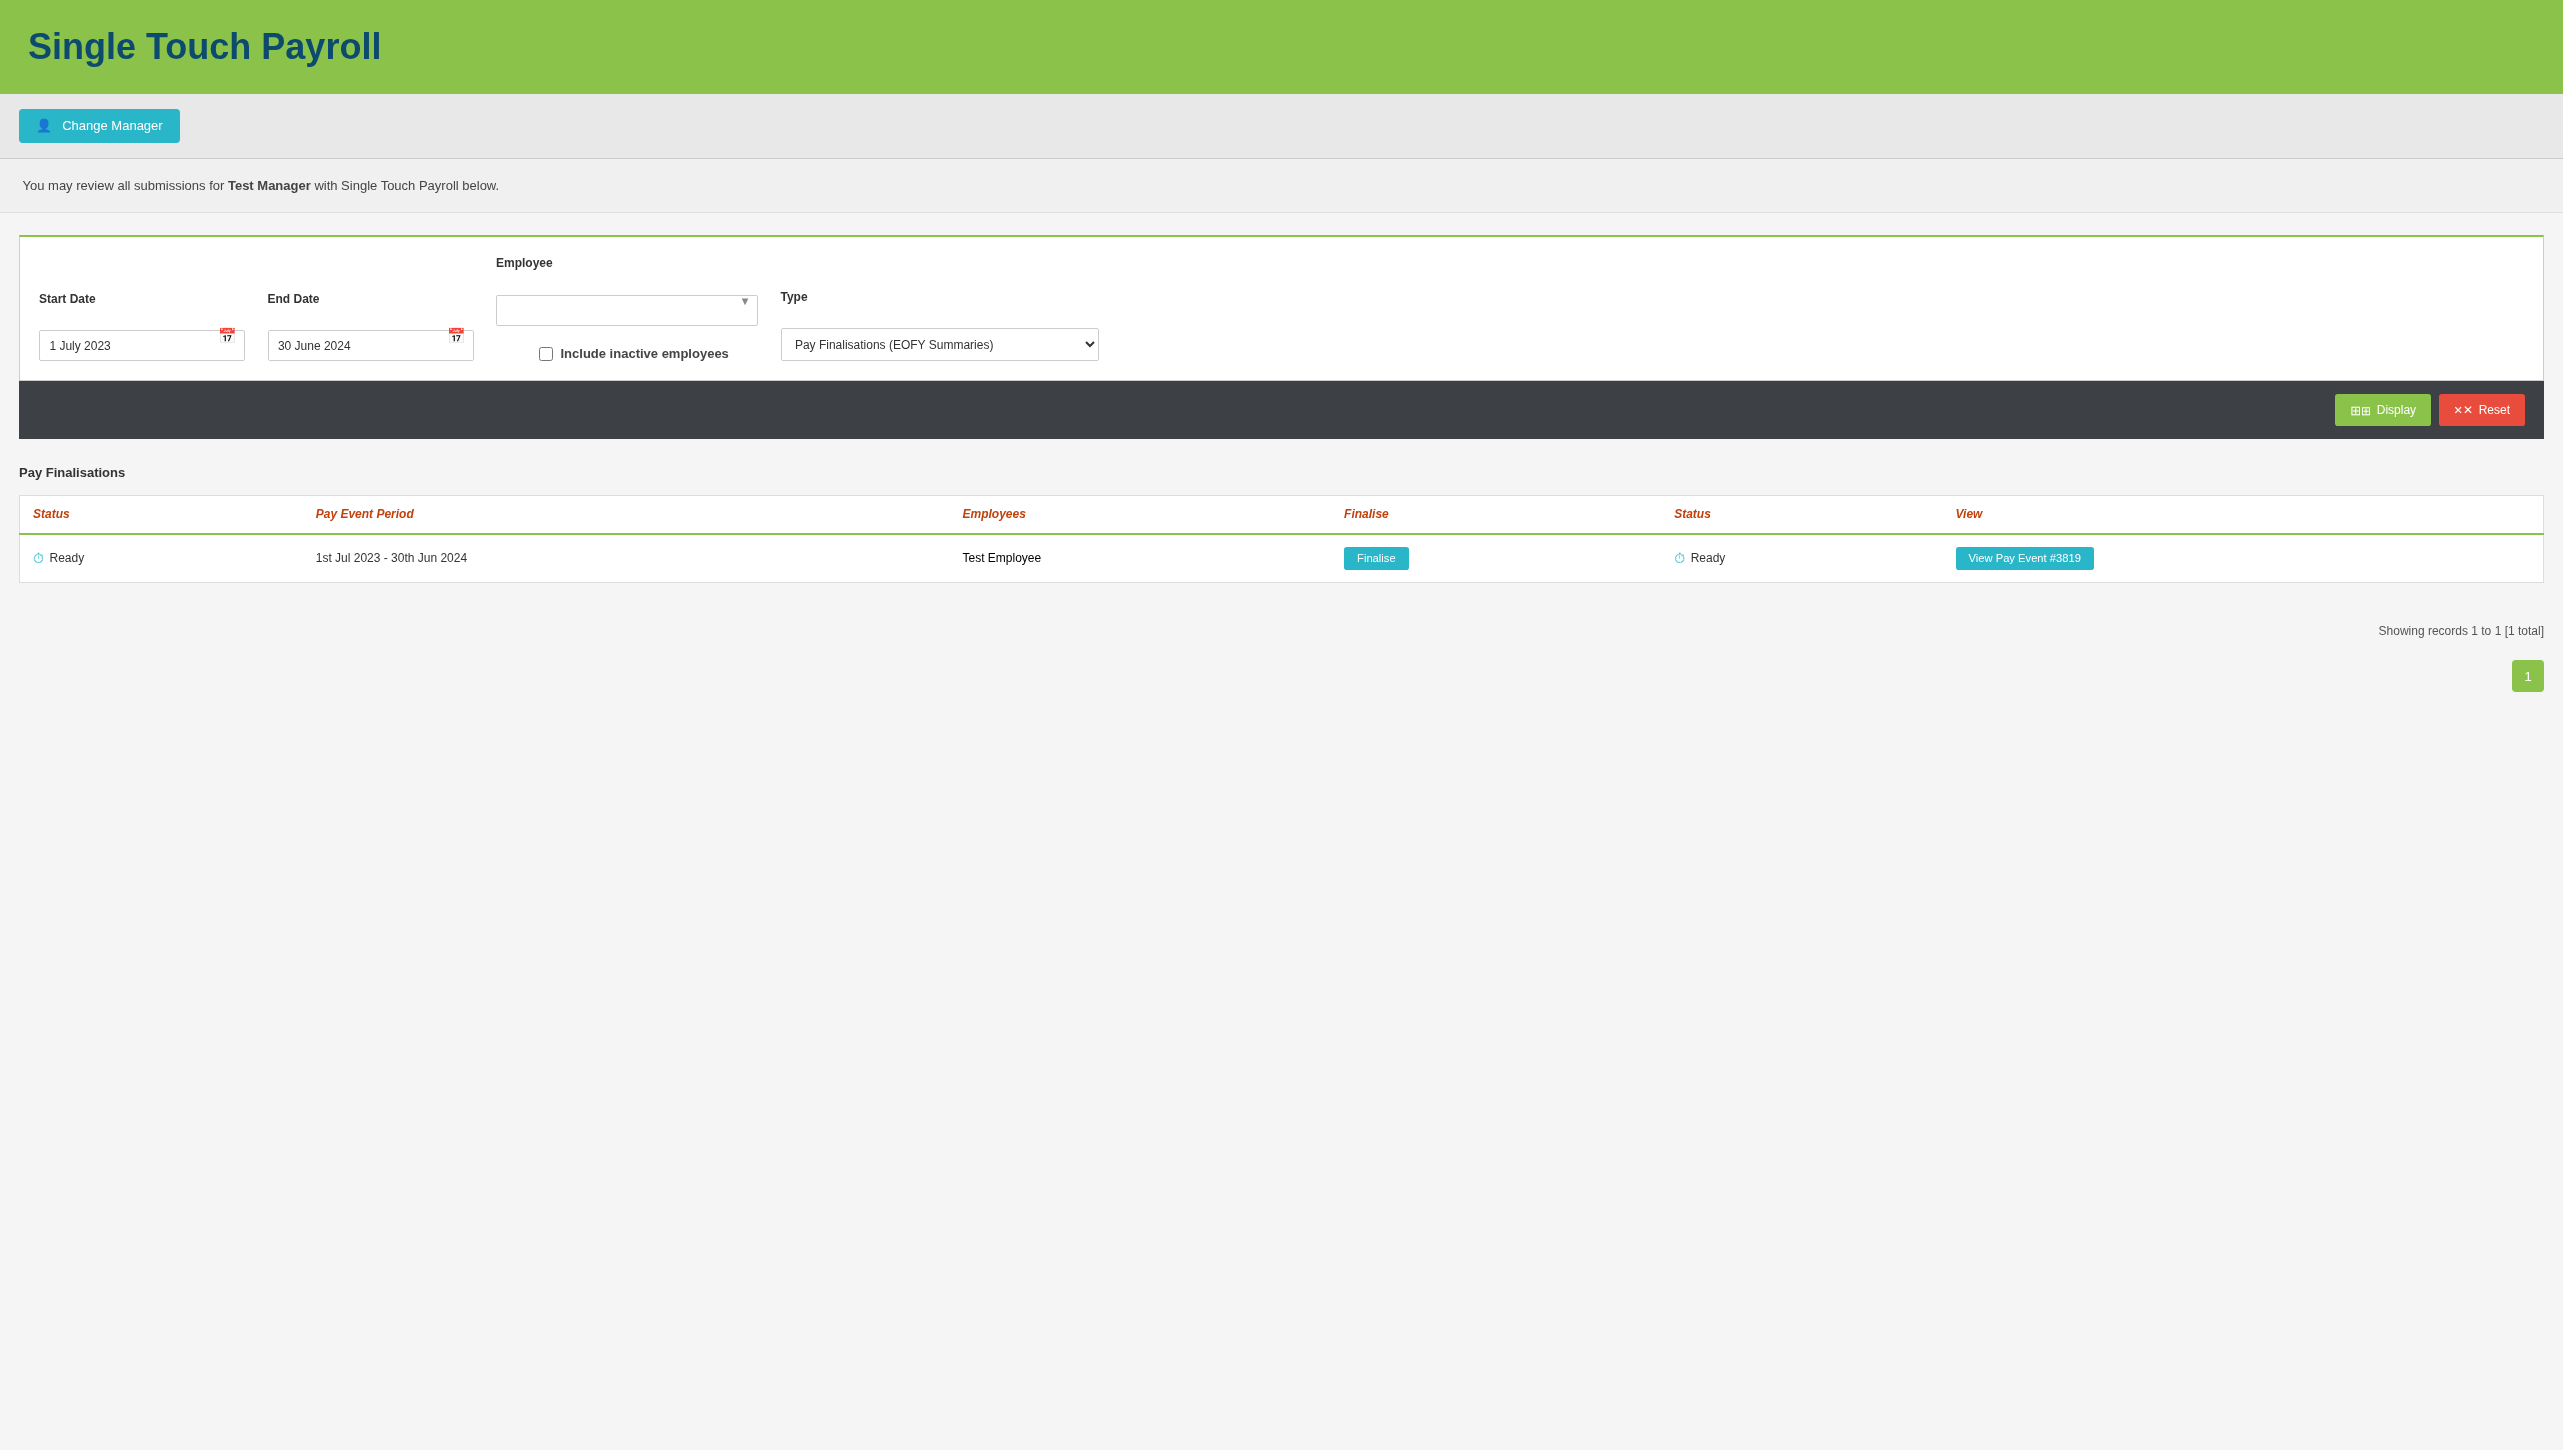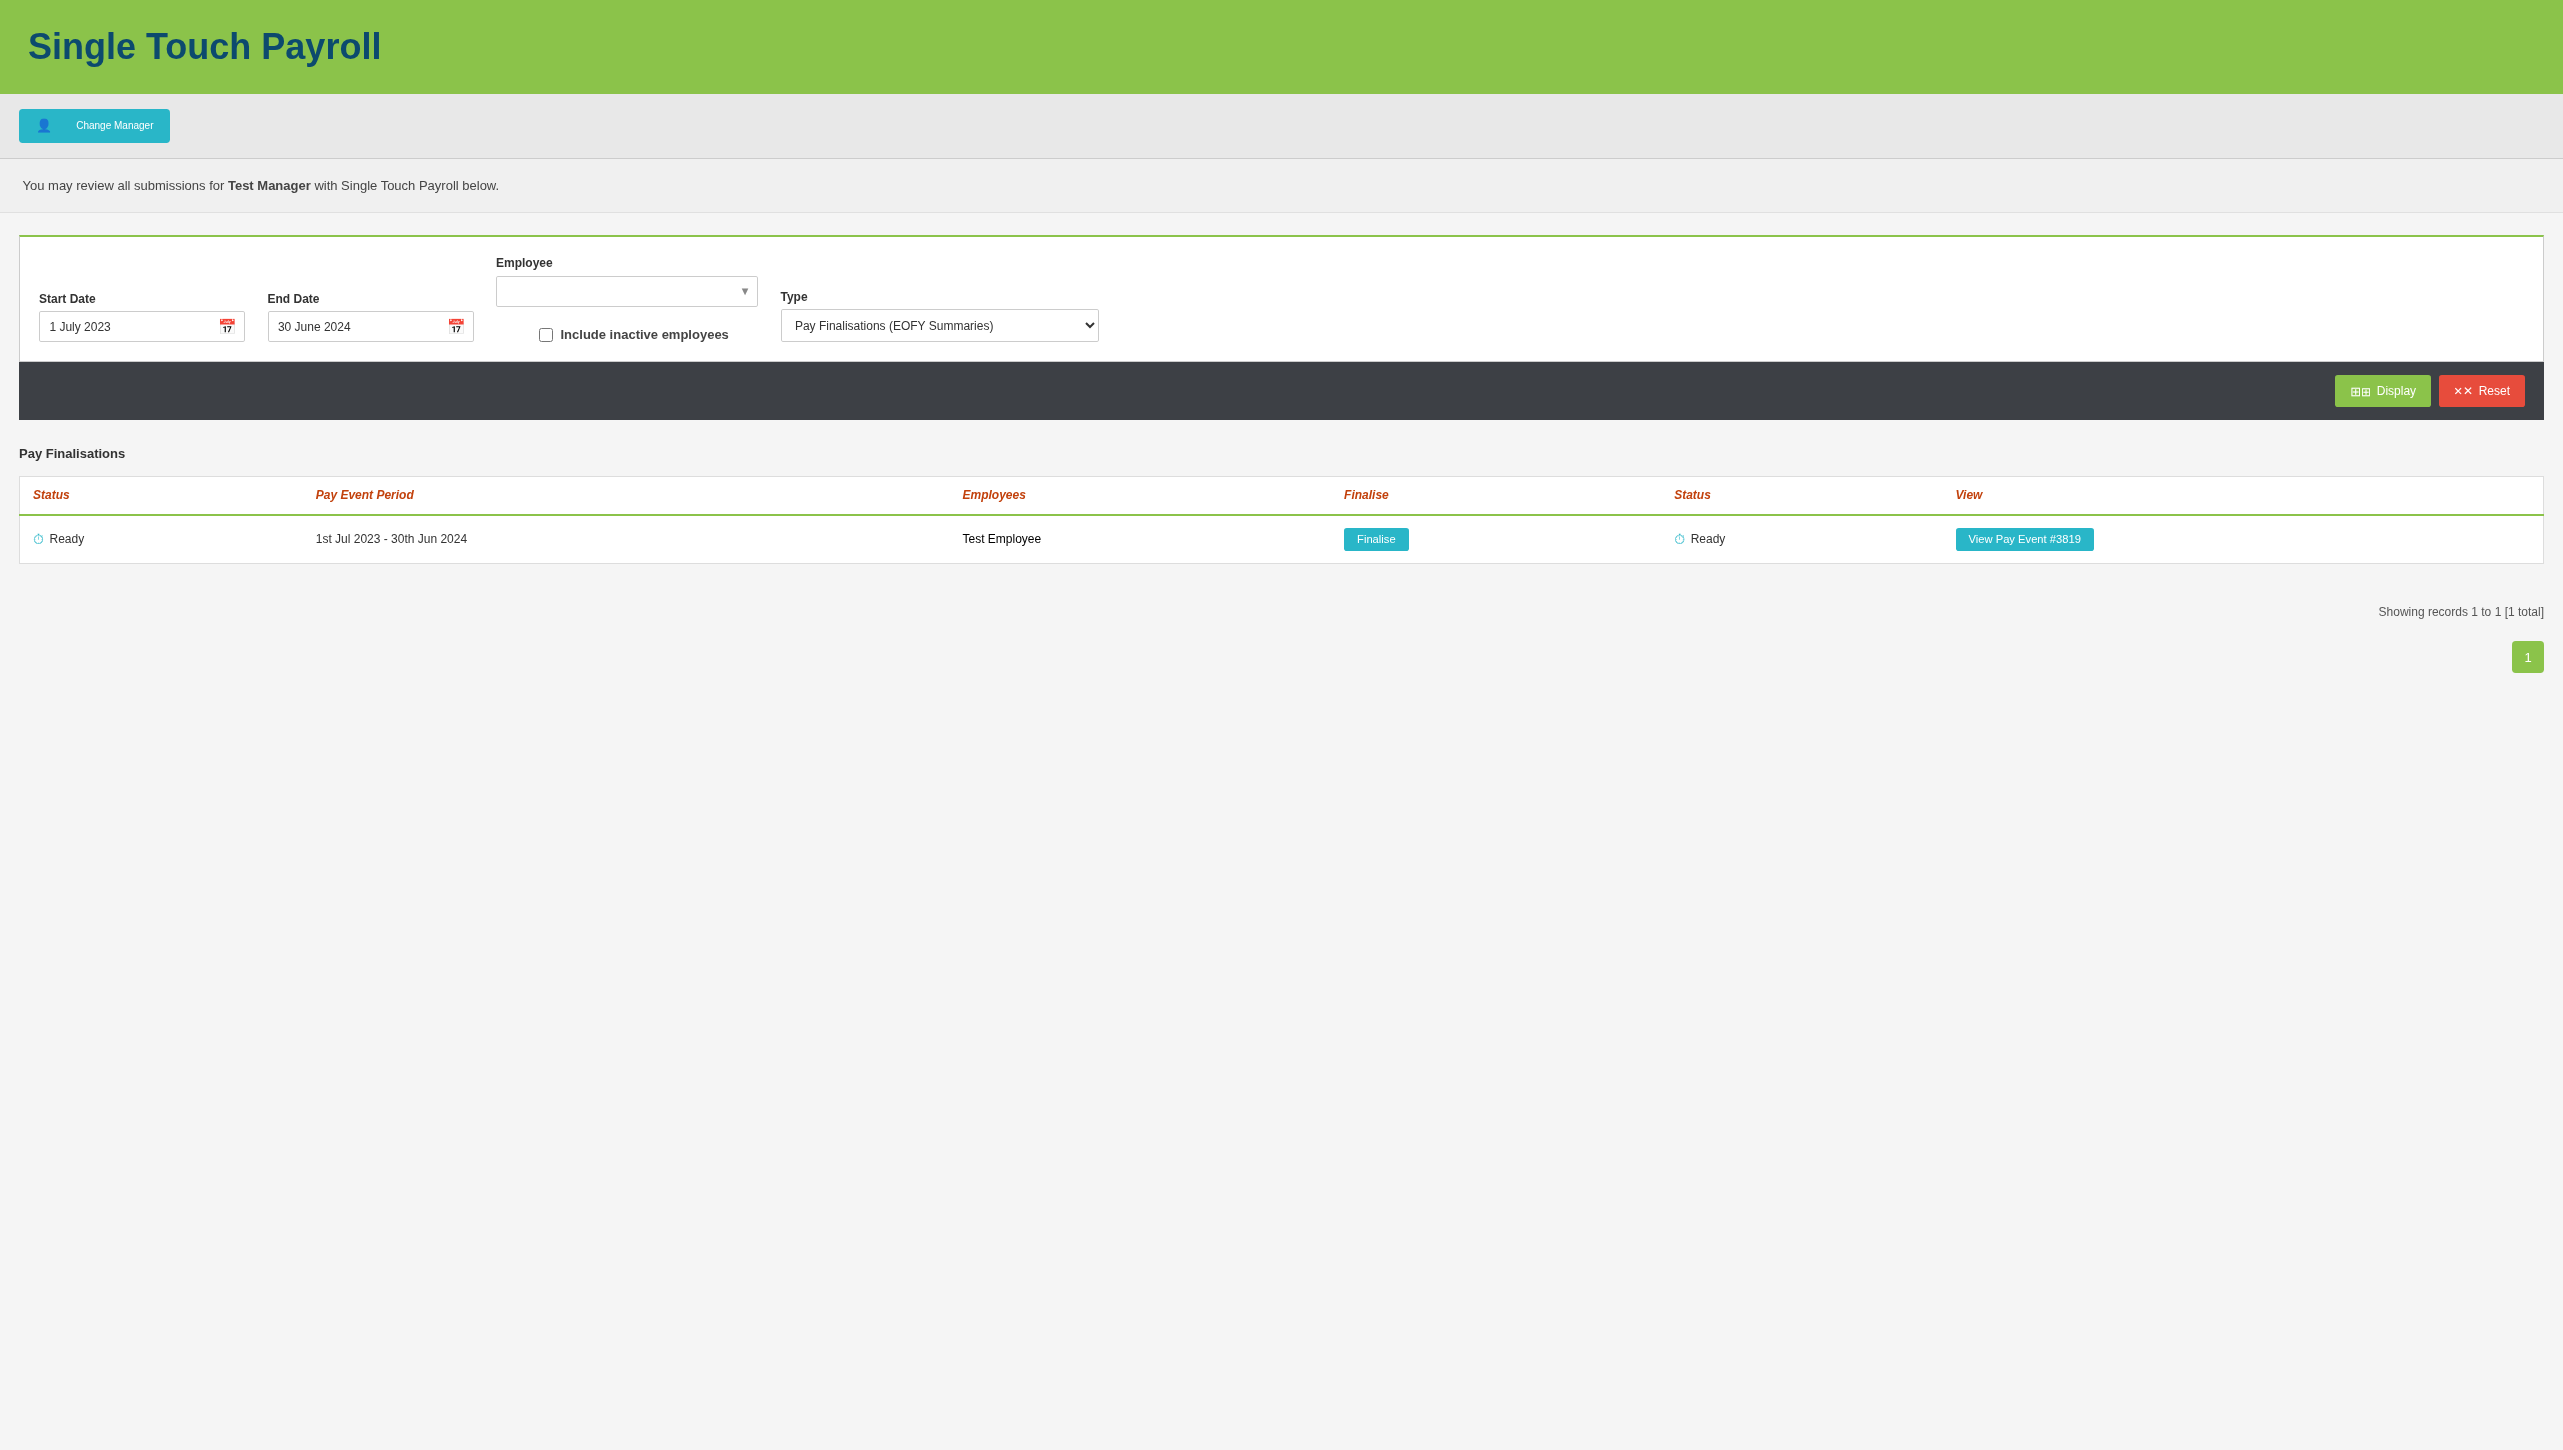--- a/index.html
+++ b/index.html
@@ -21,24 +21,24 @@
       border-bottom: 0.9px solid #ccc;
     }
 
     .change-manager-btn {
       background: #29b6c8;
       color: white;
       border: none;
       padding: 9.4px 17px;
       border-radius: 3.7px;
       cursor: pointer;
-      font-size: 10px;
+      font-size: 13px;
       display: inline-flex;
       align-items: center;
-      gap: 24px;
+      gap: 10px;
     }
 
     .info-bar {
       background: #f0f0f0;
       padding: 19px 22.5px;
       border-bottom: 1.9px solid #e0e0e0;
     }
     .info-bar p { font-size: 13px; color: #444; }
     .info-bar strong { font-weight: bold; }
 
@@ -69,20 +69,21 @@
     }
 
     .filter-group input[type="text"],
     .filter-group select {
       border: 0.9px solid #ccc;
       padding: 7.5px 9.4px;
       font-size: 12px;
       border-radius: 1.9px;
       background: white;
       color: #333;
+      margin-top: 19px;
     }
 
     .date-input-wrapper {
       position: relative;
       display: flex;
       align-items: center;
     }
     .date-input-wrapper input {
       padding-right: 34px;
       width: 206px;

